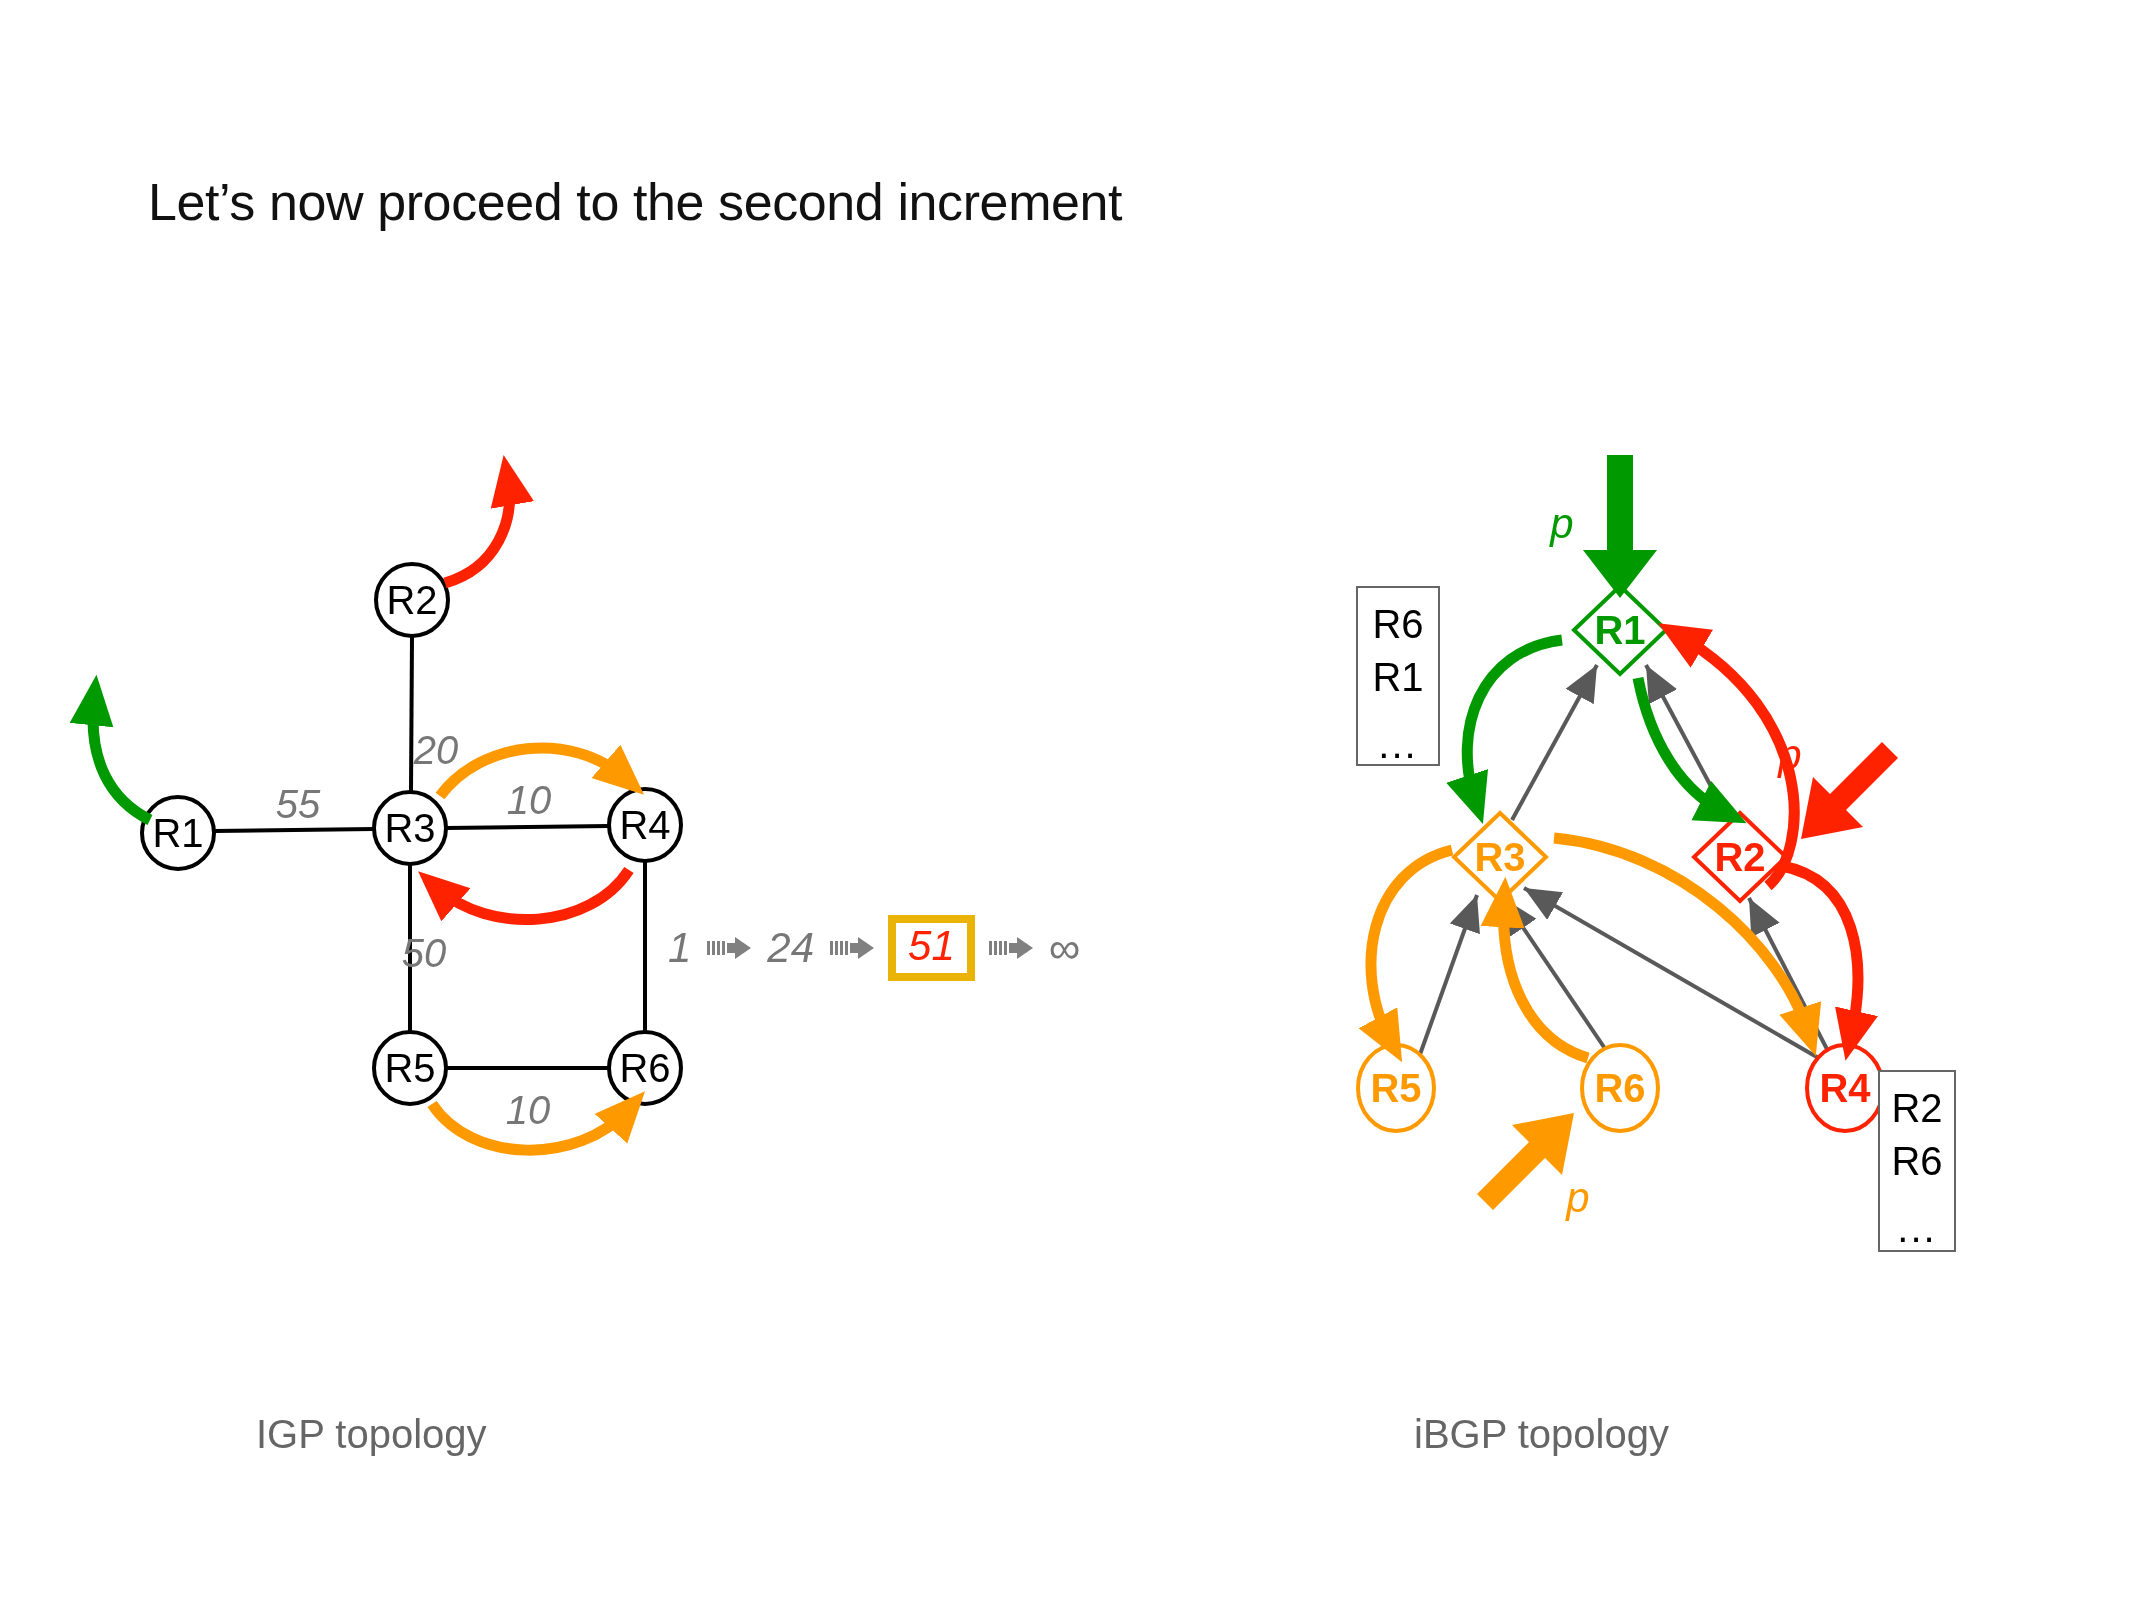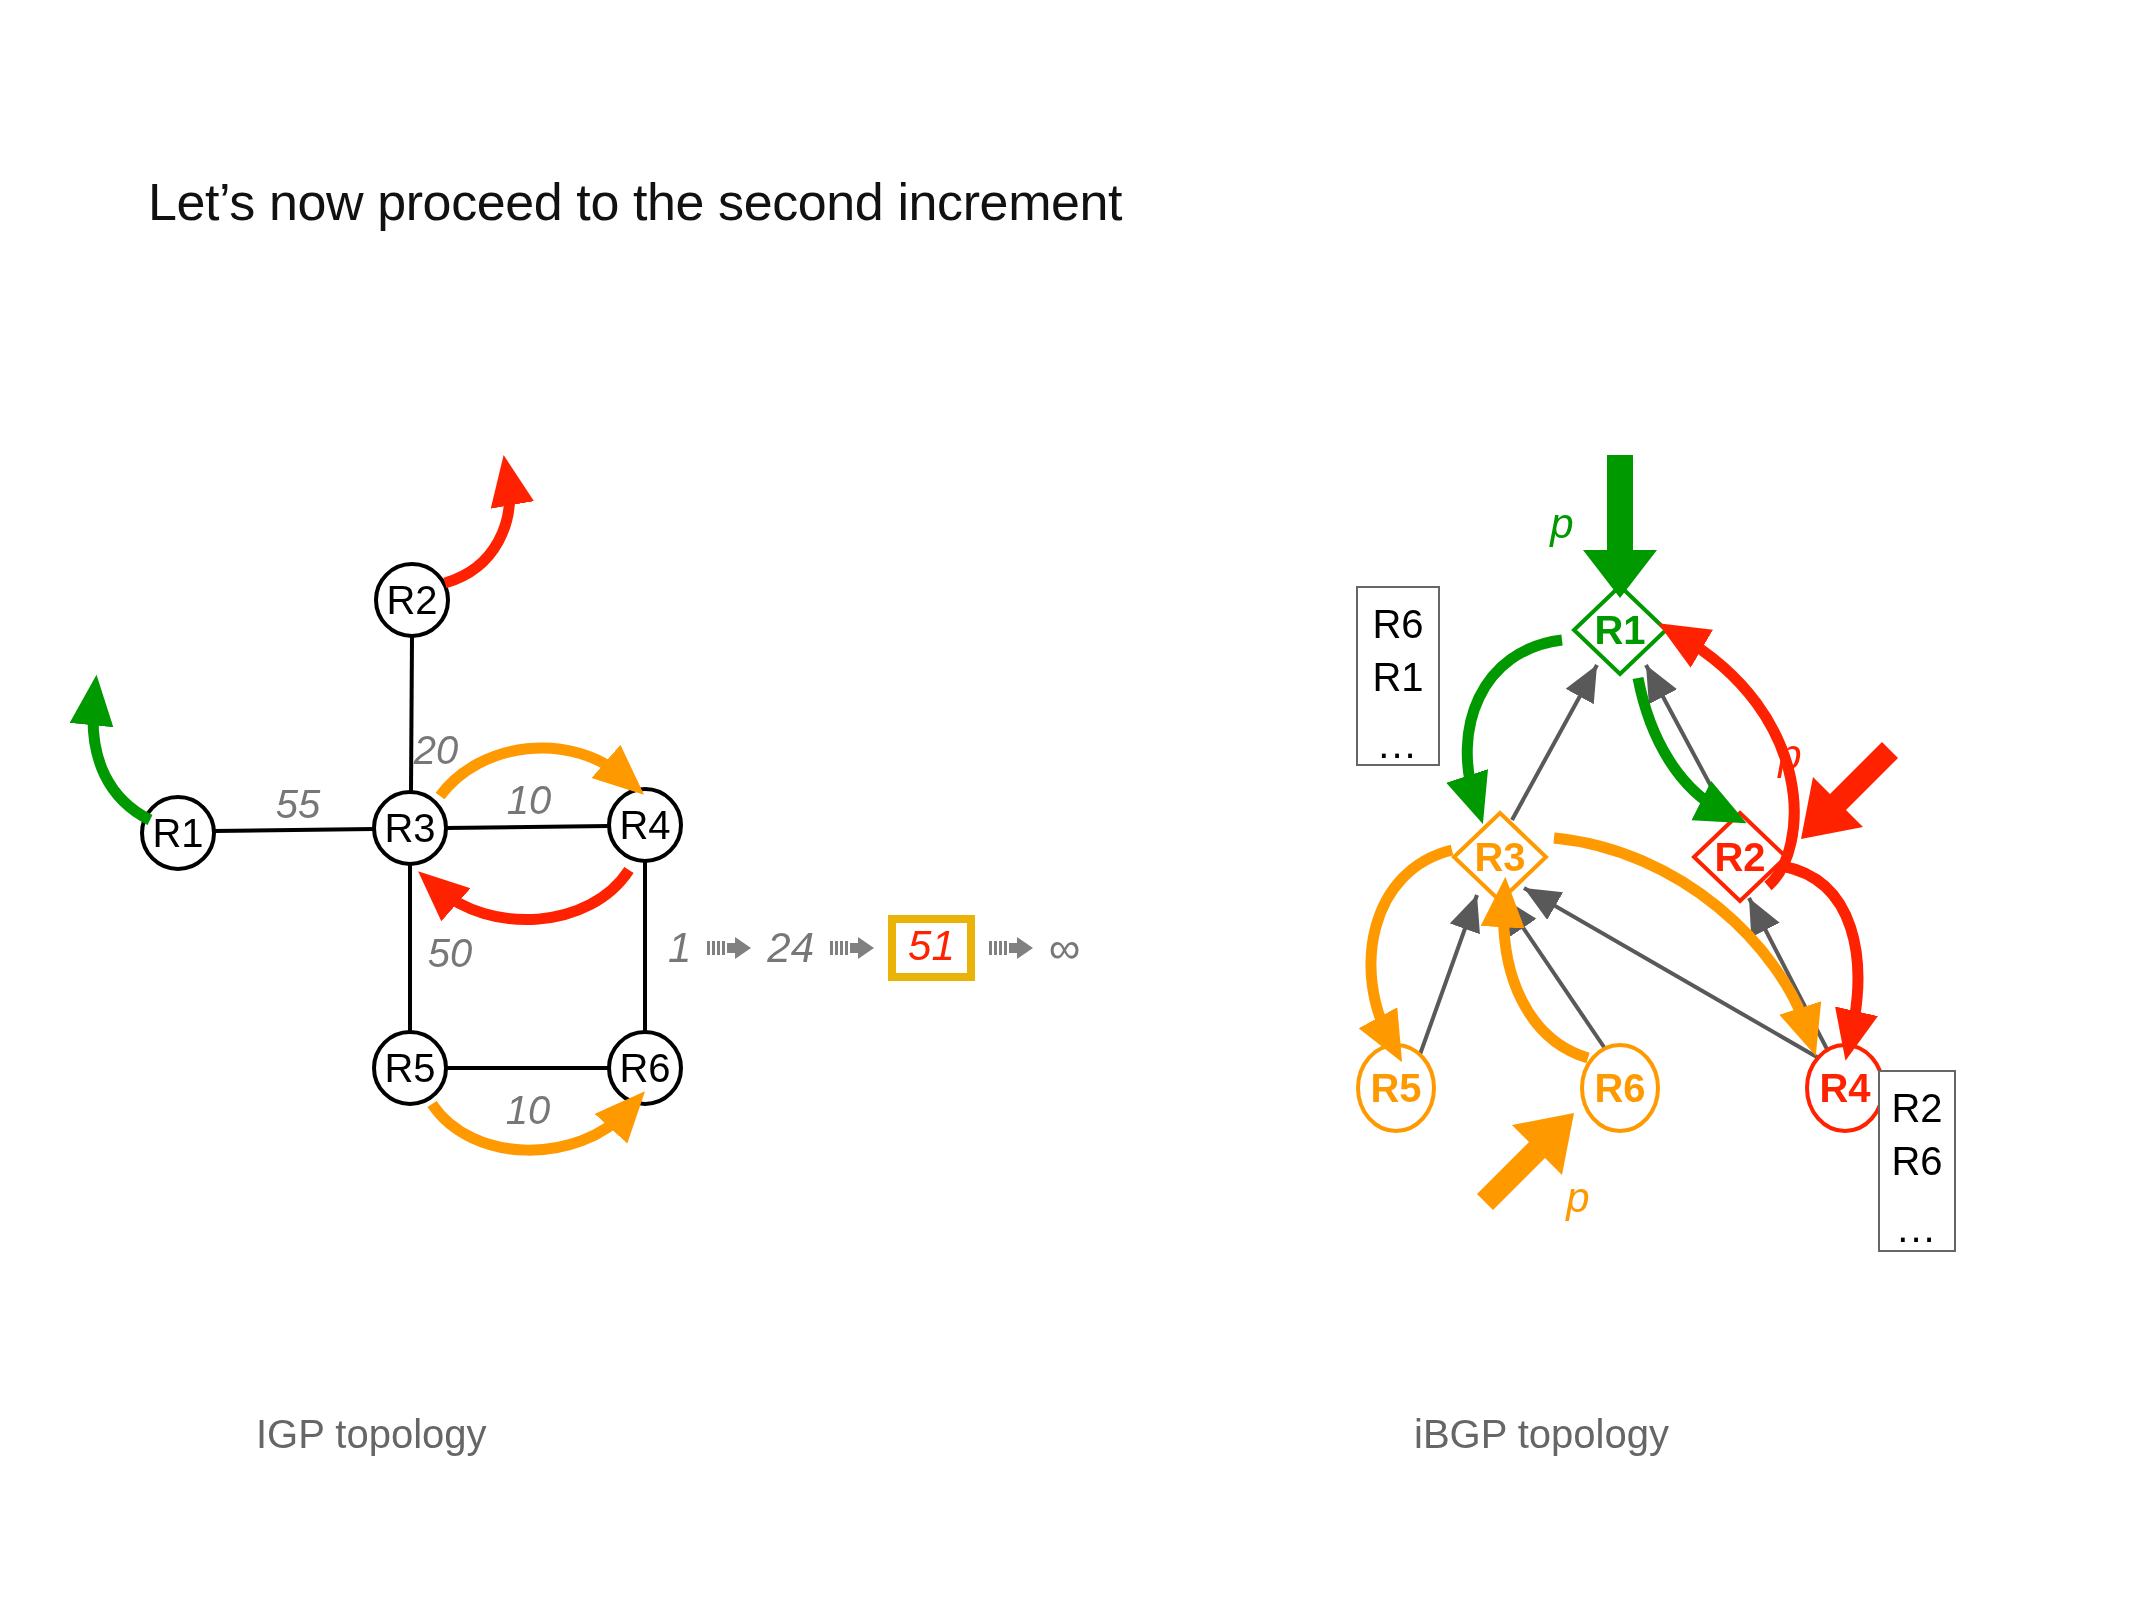--- a/index.html
+++ b/index.html
@@ -243,21 +243,21 @@
   <div class="node-label nl-black" style="left:178px; top:833px;">R1</div>
   <div class="node-label nl-black" style="left:412px; top:600px;">R2</div>
   <div class="node-label nl-black" style="left:410px; top:828px;">R3</div>
   <div class="node-label nl-black" style="left:645px; top:825px;">R4</div>
   <div class="node-label nl-black" style="left:410px; top:1068px;">R5</div>
   <div class="node-label nl-black" style="left:645px; top:1068px;">R6</div>
 
   <div class="edge-weight" style="left:298px; top:804px;">55</div>
   <div class="edge-weight" style="left:436px; top:724px;margin-top:26px;">20</div>
   <div class="edge-weight" style="left:529px; top:800px;">10</div>
-  <div class="edge-weight" style="left:450px; top:953px;">50</div>
+  <div class="edge-weight" style="left:424px; top:953px;">50</div>
   <div class="edge-weight" style="left:528px; top:1110px;">10</div>
 
   <div id="counter-row">
     <span class="counter-val">1</span>
     <span class="fat-arrow">
       <svg width="44" height="26" viewBox="0 0 44 26" xmlns="http://www.w3.org/2000/svg">
         <g fill="#808080">
           <rect x="0" y="6" width="3" height="14"></rect>
           <rect x="5" y="6" width="3" height="14"></rect>
           <rect x="10" y="6" width="3" height="14"></rect>

